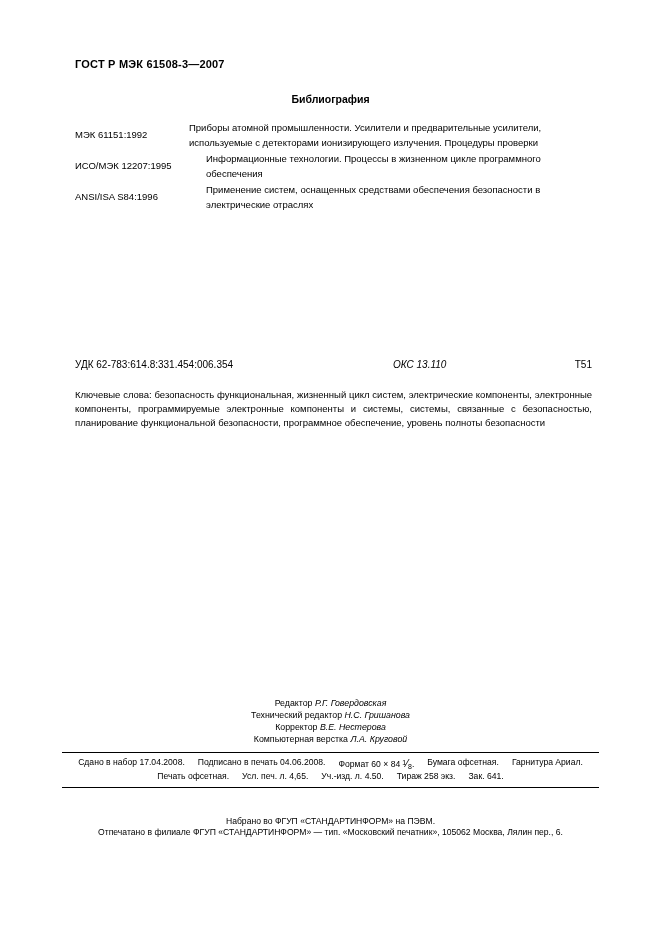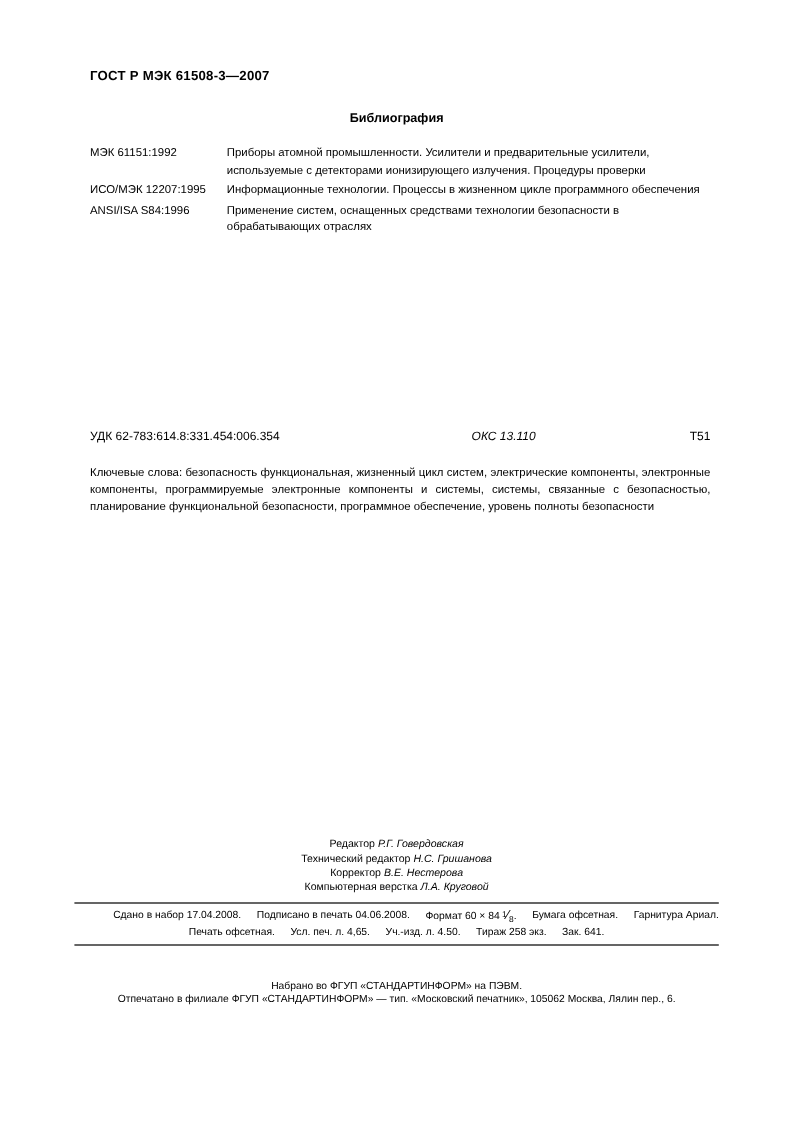--- a/index.html
+++ b/index.html
@@ -7,42 +7,42 @@
   .page {
     position:relative; width:661px; height:936px; margin:0 auto;
     background:#ffffff; color:#000000;
     font-family:"Liberation Sans", sans-serif;
     overflow:hidden;
   }
   .doc-number { position:absolute; left:75px; top:58px; font-size:11px; font-weight:bold; letter-spacing:0.2px; }
   .section-title { position:absolute; left:0; right:0; top:93px; text-align:center; font-size:10.5px; font-weight:bold; }
 
   .biblio { position:absolute; left:75px; top:121px; width:517px; font-size:9.5px; line-height:14.5px; }
-  .biblio-row { display:flex; align-items:flex-start; }
-  .biblio-row + .biblio-row { margin-top:2px; }
+  .biblio-row { display:flex; align-items:center; }
+  .biblio-row + .biblio-row { margin-top:2px;gap:17px; }
   .biblio-ref { flex:0 0 114px; }
   .biblio-text { flex:1; }
 
   .class-row { position:absolute; left:75px; top:359px; width:517px; height:14px; font-size:10px; }
   .class-udk { position:absolute; left:0; top:0; }
   .class-oks { position:absolute; left:318px; top:0;font-style:italic; }
   .class-t { position:absolute; right:0; top:0; }
 
   .keywords { position:absolute; left:75px; top:388px; width:517px; font-size:9.5px; line-height:14px; text-align:justify; }
 
   .staff { position:absolute; left:0; right:0; top:697px; text-align:center; font-size:8.8px; line-height:12px; }
   .staff .role { font-style:normal; }
   .staff .name { font-style:italic; }
 
   .rule { position:absolute; left:62px; width:537px; border-top:1px solid #000; }
   .rule-1 { top:752px; }
   .rule-2 { top:787px; }
 
   .imprint-line { position:absolute; left:62px; width:537px; display:flex; justify-content:center; gap:13px; font-size:8.6px; white-space:nowrap; }
-  .imprint-1 { top:757px;justify-content:flex-end; }
+  .imprint-1 { top:757px; }
   .imprint-2 { top:771px; }
   .frac { display:inline-block; margin-left:2px; white-space:nowrap; }
   .frac sup { font-size:7px; vertical-align:2px; }
   .frac sub { font-size:7px; vertical-align:-2px; }
   .frac-slash::before { content:"\2044"; font-size:11px; }
 
   .publisher { position:absolute; left:0; right:0; text-align:center; font-size:8.6px; line-height:10px; }
   .pub-1 { top:794px; }
   .pub-2 { top:805px; display:flex; justify-content:center; gap:38px; }
   .pub-3 { top:816px; }
@@ -60,21 +60,21 @@
     <div class="biblio-row">
       <div class="biblio-ref">МЭК 61151:1992</div>
       <div class="biblio-text">Приборы атомной промышленности. Усилители и предварительные усилители, используемые с детекторами ионизирующего излучения. Процедуры проверки</div>
     </div>
     <div class="biblio-row">
       <div class="biblio-ref">ИСО/МЭК 12207:1995</div>
       <div class="biblio-text">Информационные технологии. Процессы в жизненном цикле программного обеспечения</div>
     </div>
     <div class="biblio-row">
       <div class="biblio-ref">ANSI/ISA S84:1996</div>
-      <div class="biblio-text">Применение систем, оснащенных средствами технологии безопасности в обрабатывающих отраслях</div>
+      <div class="biblio-text">Применение систем, оснащенных средствами обеспечения безопасности в электрические отраслях</div>
     </div>
   </div>
 
   <div class="class-row">
     <span class="class-udk">УДК 62-783:614.8:331.454:006.354</span>
     <span class="class-oks">ОКС 13.110</span>
     <span class="class-t">Т51</span>
   </div>
 
   <div class="keywords">

